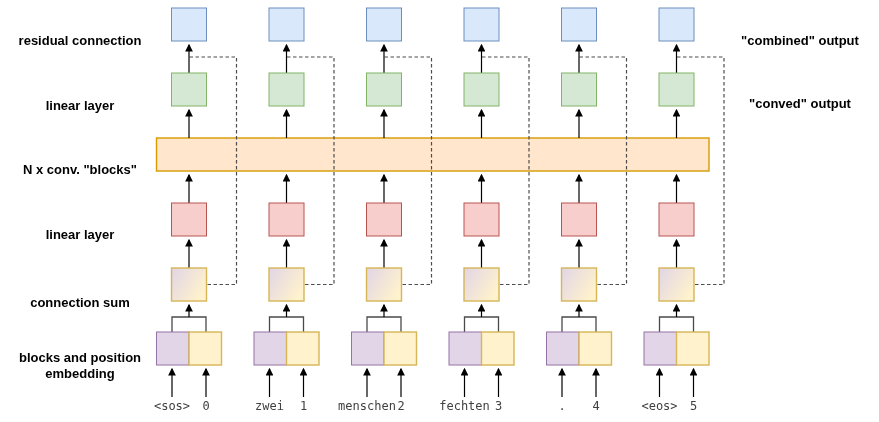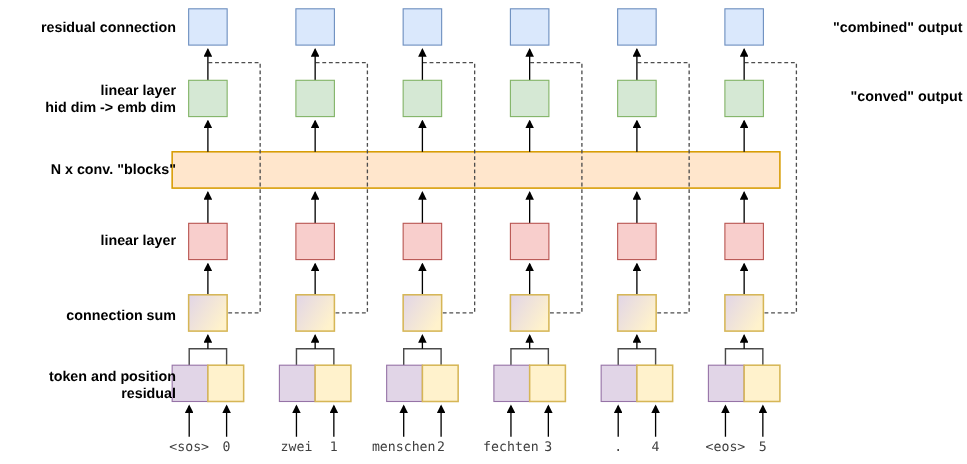--- a/index.html
+++ b/index.html
@@ -4,21 +4,21 @@
 <style>
   html,body{margin:0;padding:0;background:#ffffff;}
   .canvas{
     position:relative;width:879px;height:422px;background:#ffffff;overflow:hidden;
     font-family:"Liberation Sans",sans-serif;
   }
   #diagram-svg{position:absolute;left:0;top:0;}
   .side-label{
     position:absolute;transform:translateY(-50%);
     font-size:13px;font-weight:bold;color:#000;line-height:16px;
-    text-align:right;white-space:nowrap;
+    text-align:center;white-space:nowrap;margin-top:16px;
   }
   .left-label{left:0;width:160px;}
   .right-label{left:725px;width:150px;}
   .side-label span{display:block;}
 </style>
 </head>
 <body>
 
 <div class="canvas">
 
@@ -135,34 +135,33 @@
       <rect x="676.5" y="332" width="32.5" height="33" fill="#fff2cc" stroke="#d6b656" stroke-width="1.4"></rect>
       <text x="659.5" y="410" text-anchor="middle" font-family="&quot;DejaVu Sans Mono&quot;,monospace" font-size="12px" fill="#404040">&lt;eos&gt;</text>
       <text x="693.5" y="410" text-anchor="middle" font-family="&quot;DejaVu Sans Mono&quot;,monospace" font-size="12px" fill="#404040">5</text>
     </svg>
 
   <div class="side-label left-label" style="top:25px">
     <span>residual connection</span>
   </div>
   <div class="side-label left-label" style="top:90px">
     <span>linear layer</span>
-    <span>hid dim -&gt; emb dim</span>
   </div>
   <div class="side-label left-label" style="top:154px">
     <span>N x conv. "blocks"</span>
   </div>
   <div class="side-label left-label" style="top:219px">
     <span>linear layer</span>
   </div>
   <div class="side-label left-label" style="top:287px">
     <span>connection sum</span>
   </div>
   <div class="side-label left-label" style="top:350px">
-    <span>token and position</span>
-    <span>residual</span>
+    <span>blocks and position</span>
+    <span>embedding</span>
   </div>
 
   <div class="side-label right-label" style="top:25px">
     <span>"combined" output</span>
   </div>
   <div class="side-label right-label" style="top:88px">
     <span>"conved" output</span>
   </div>
 
 </div>

